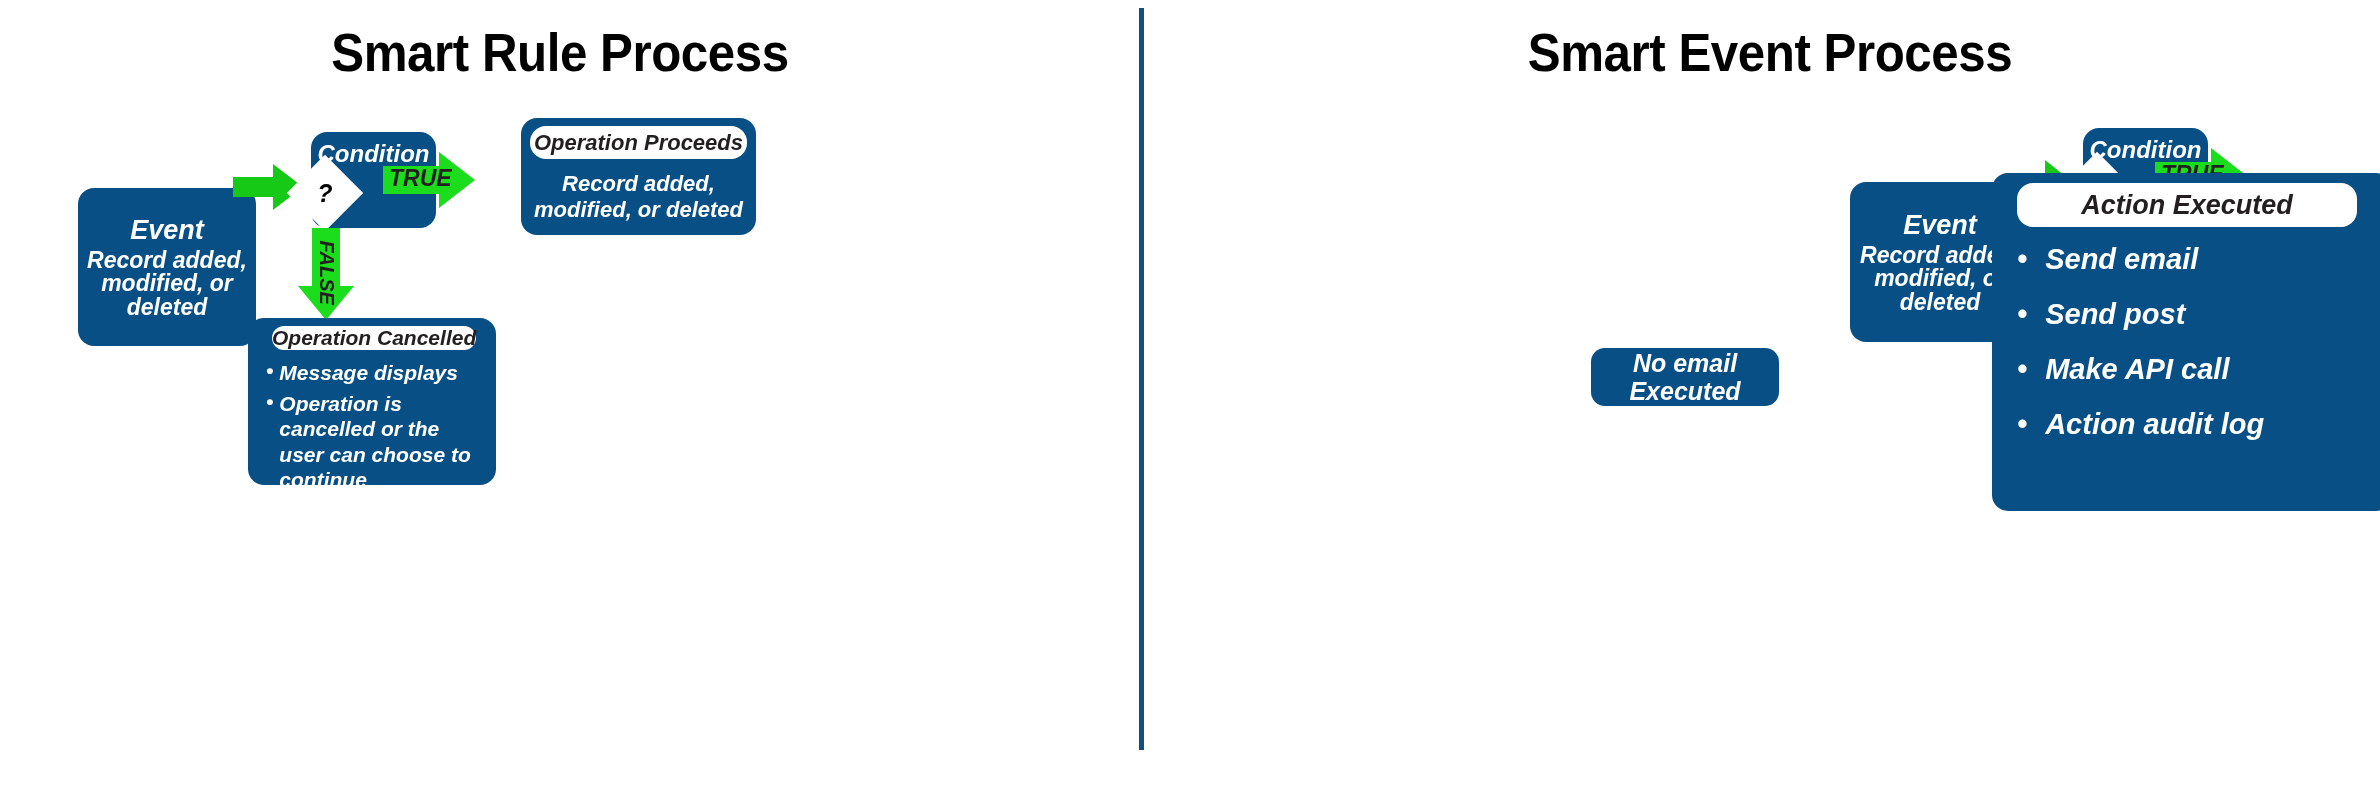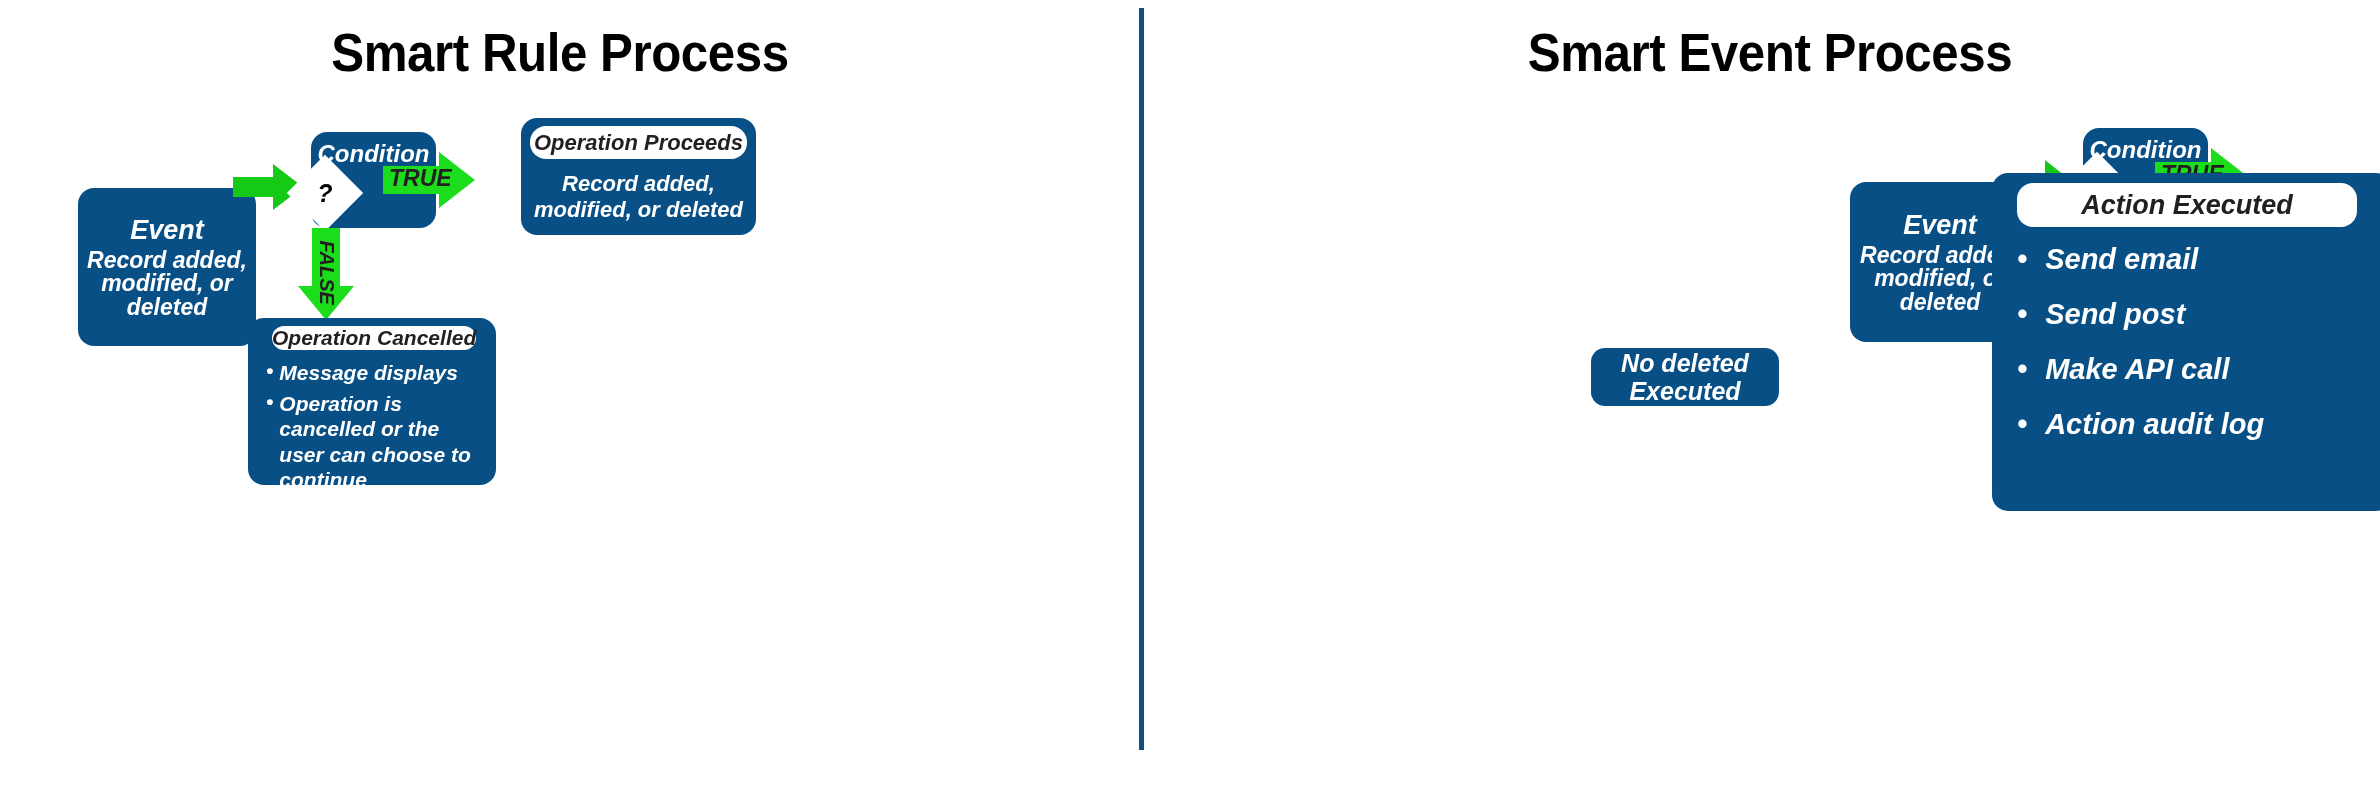--- a/index.html
+++ b/index.html
@@ -256,18 +256,18 @@
       </div>
       <div class="bullet-row">
         <span class="bullet-dot" style="margin-right:18px;">•</span>
         <span class="bullet-text">Action audit log</span>
       </div>
     </div>
   </div>
 
   <div class="bluebox tight" style="left:1543px; top:348px; width:188px; height:58px; justify-content:center; align-items:center;">
     <div class="box-sub" style="font-size:25px; line-height:1.12;">
-      <div>No deleted</div>
+      <div>No email</div>
       <div>Executed</div>
     </div>
   </div>
 
 </div>
 
 </body></html>

